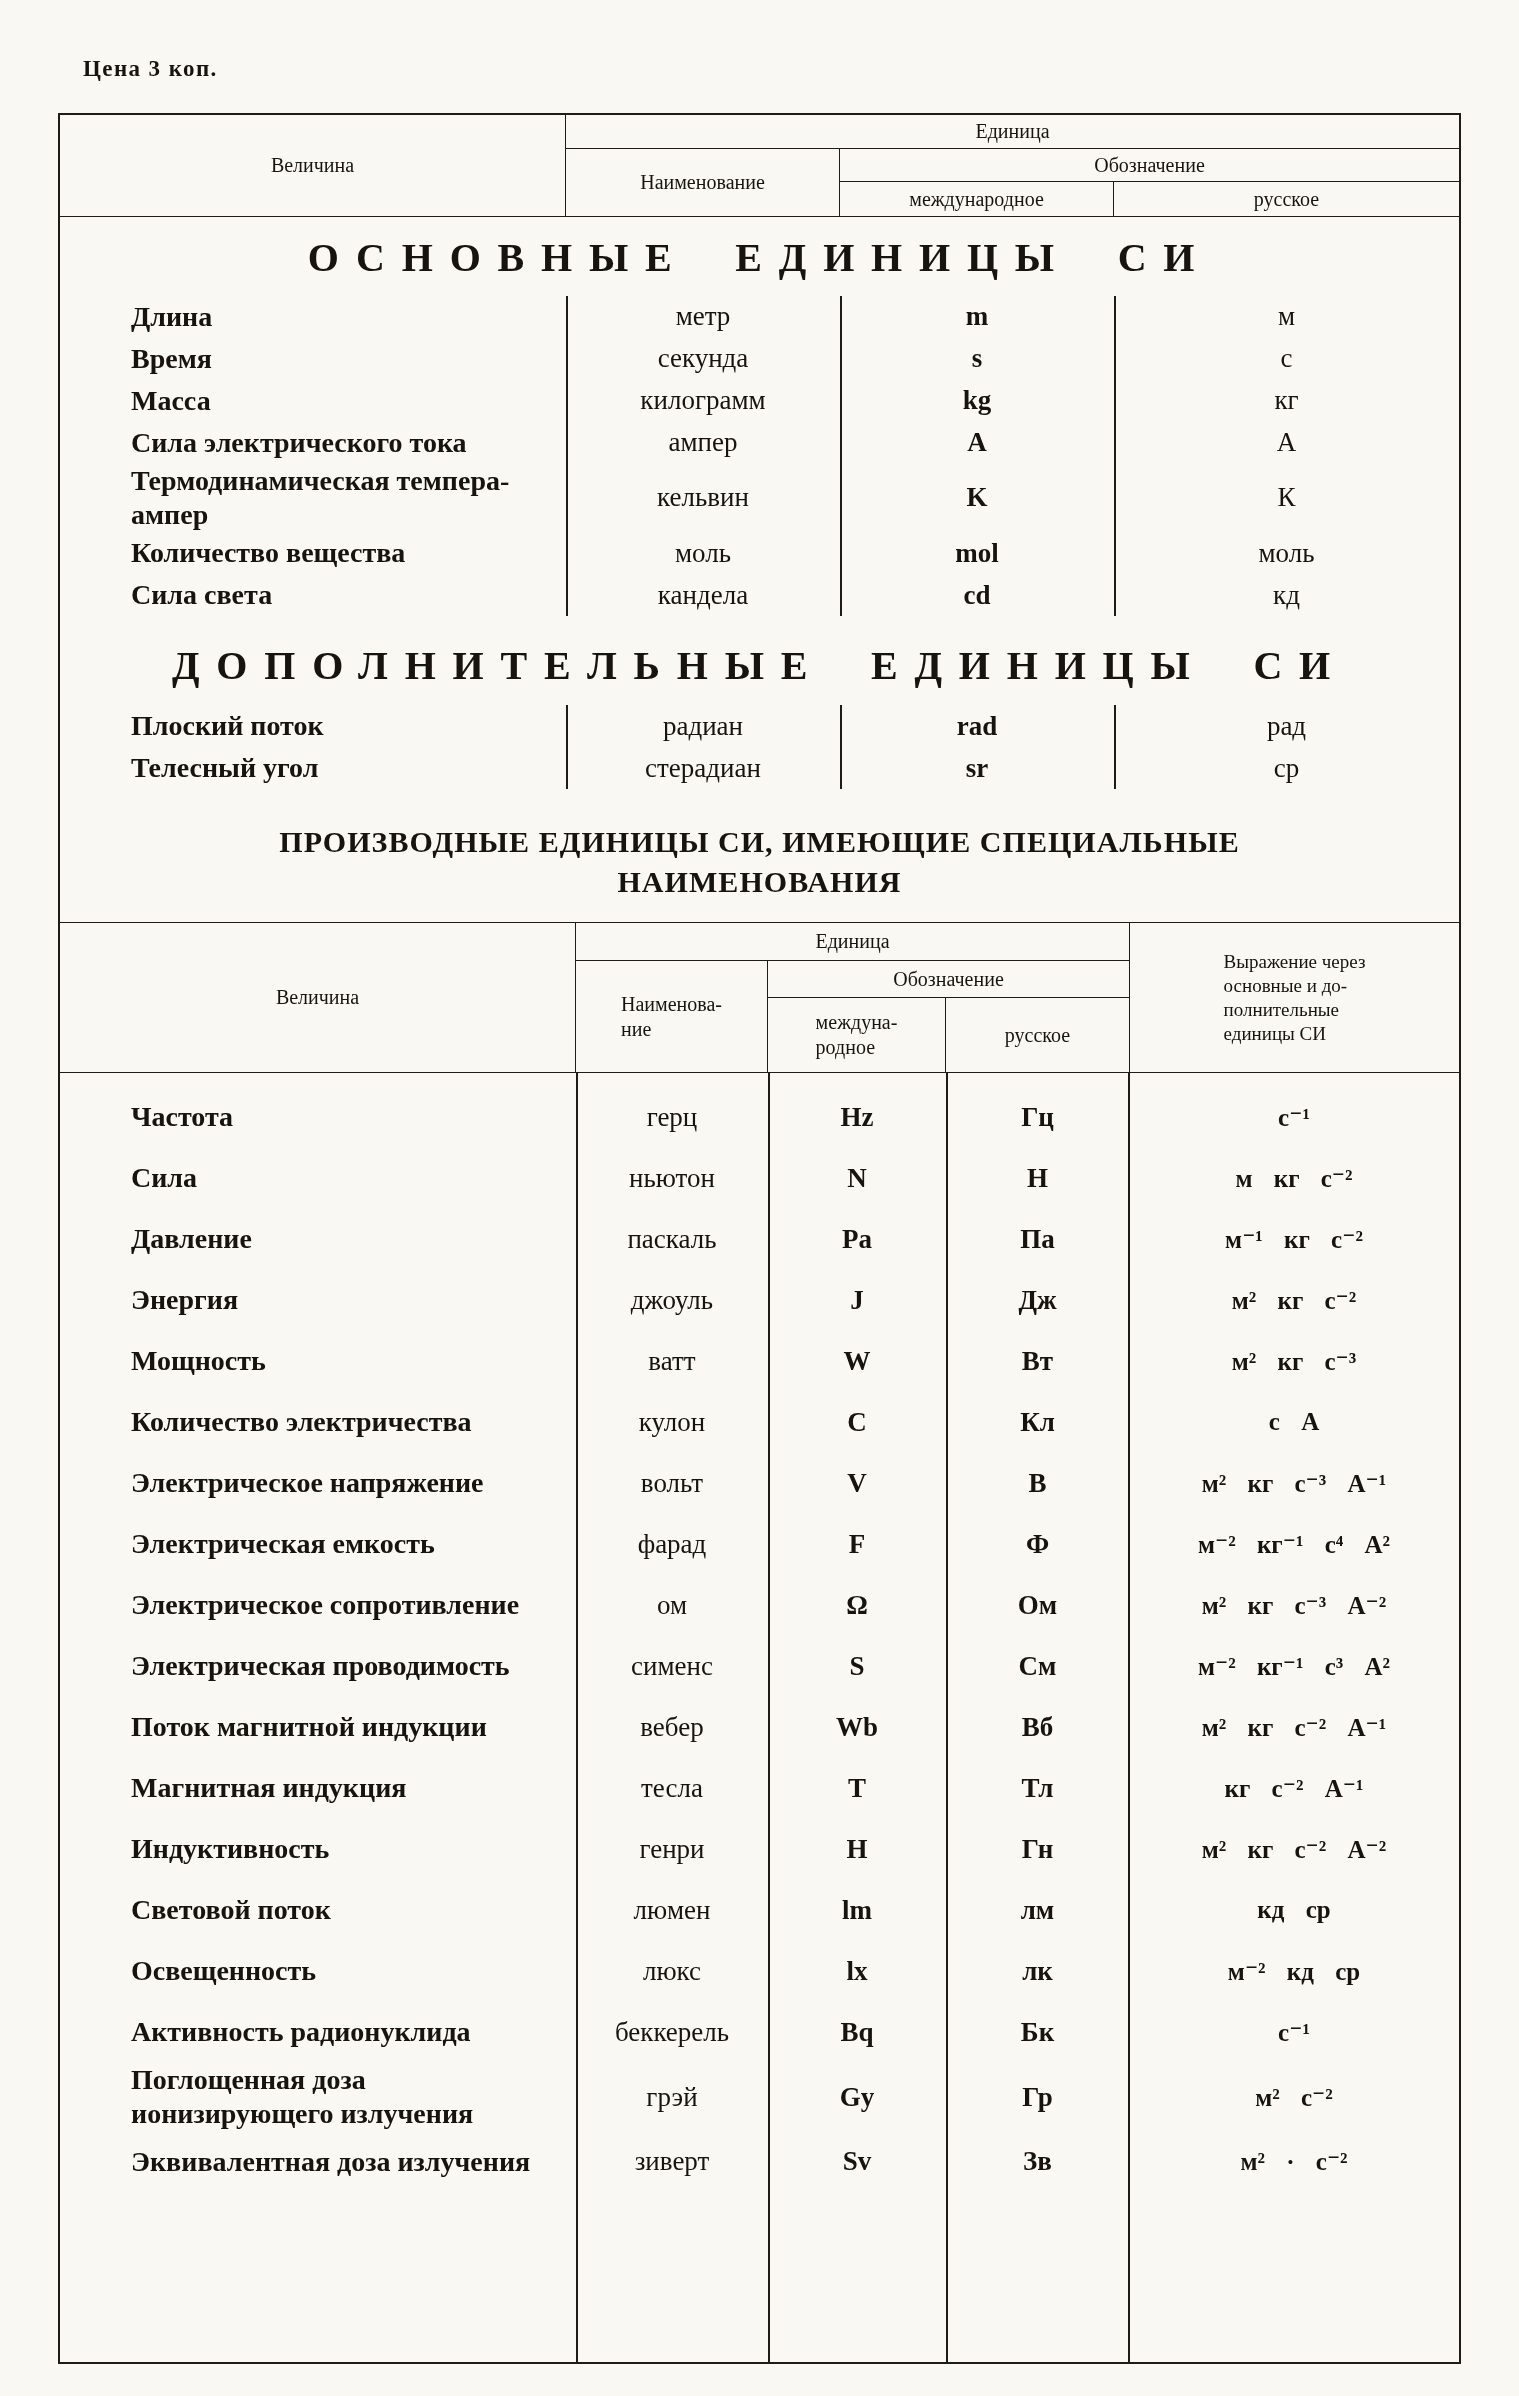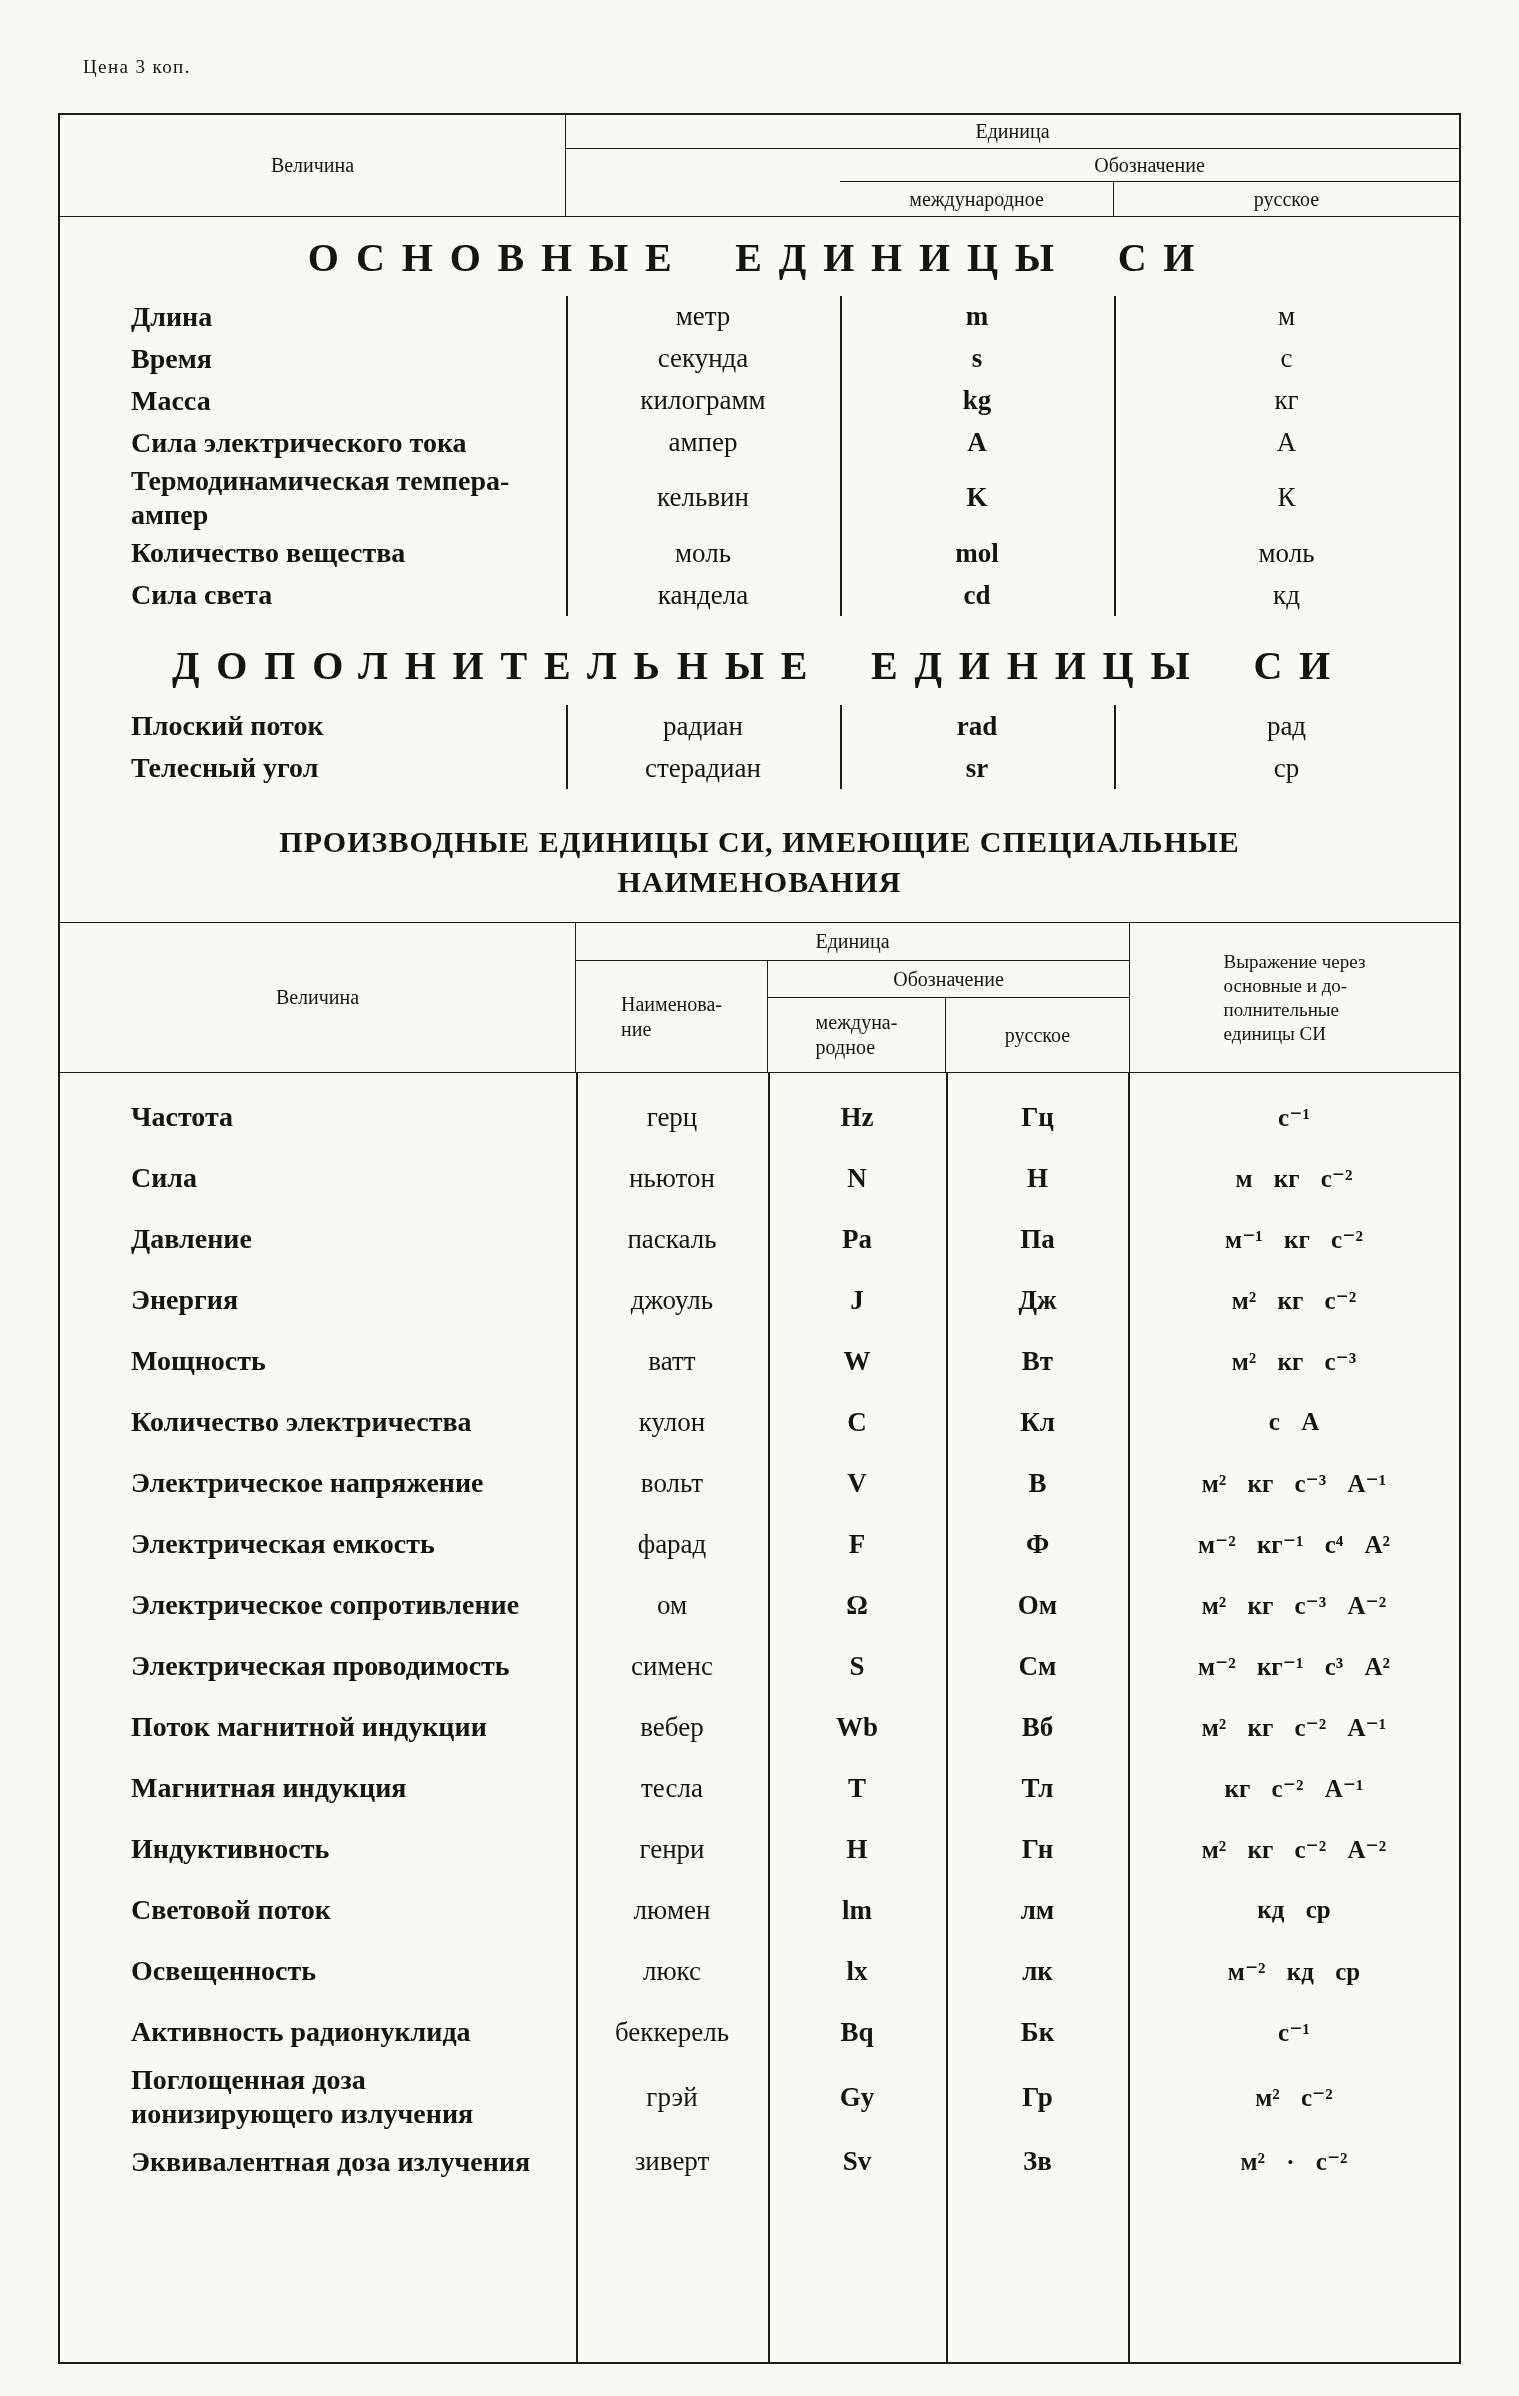--- a/index.html
+++ b/index.html
@@ -8,22 +8,22 @@
     position: relative;
     background: #f9f8f3;
     color: #171410;
     font-family: "Liberation Serif", "DejaVu Serif", serif;
     overflow: hidden;
   }
 
   .price-note {
     position: absolute;
     top: 56px; left: 83px;
-    font-weight: normal;
-    font-size: 19px;
+    font-weight: bold;
+    font-size: 23px;
     letter-spacing: 1.4px;
   }
 
   .doc-box {
     position: absolute;
     top: 113px; left: 58px;
     width: 1403px; height: 2251px;
     border: 2.9px solid #1f1b15;
     display: flex;
     flex-direction: column;
@@ -128,20 +128,21 @@
 </head>
 <body>
 
 <div class="price-note">Цена 3 коп.</div>
 
 <div class="doc-box">
 
   <div class="h1">
     <div class="hcell h1-quantity">Величина</div>
     <div class="hcell h1-unit">Единица</div>
+    <div class="hcell h1-name">Наименование</div>
     <div class="hcell h1-desig">Обозначение</div>
     <div class="hcell h1-intl">международное</div>
     <div class="hcell h1-rus">русское</div>
   </div>
 
   <h2 class="section-title st-basic">ОСНОВНЫЕ ЕДИНИЦЫ СИ</h2>
   <div class="rows t1">
 
     <div class="vl vl1"></div>
     <div class="vl vl2"></div>

